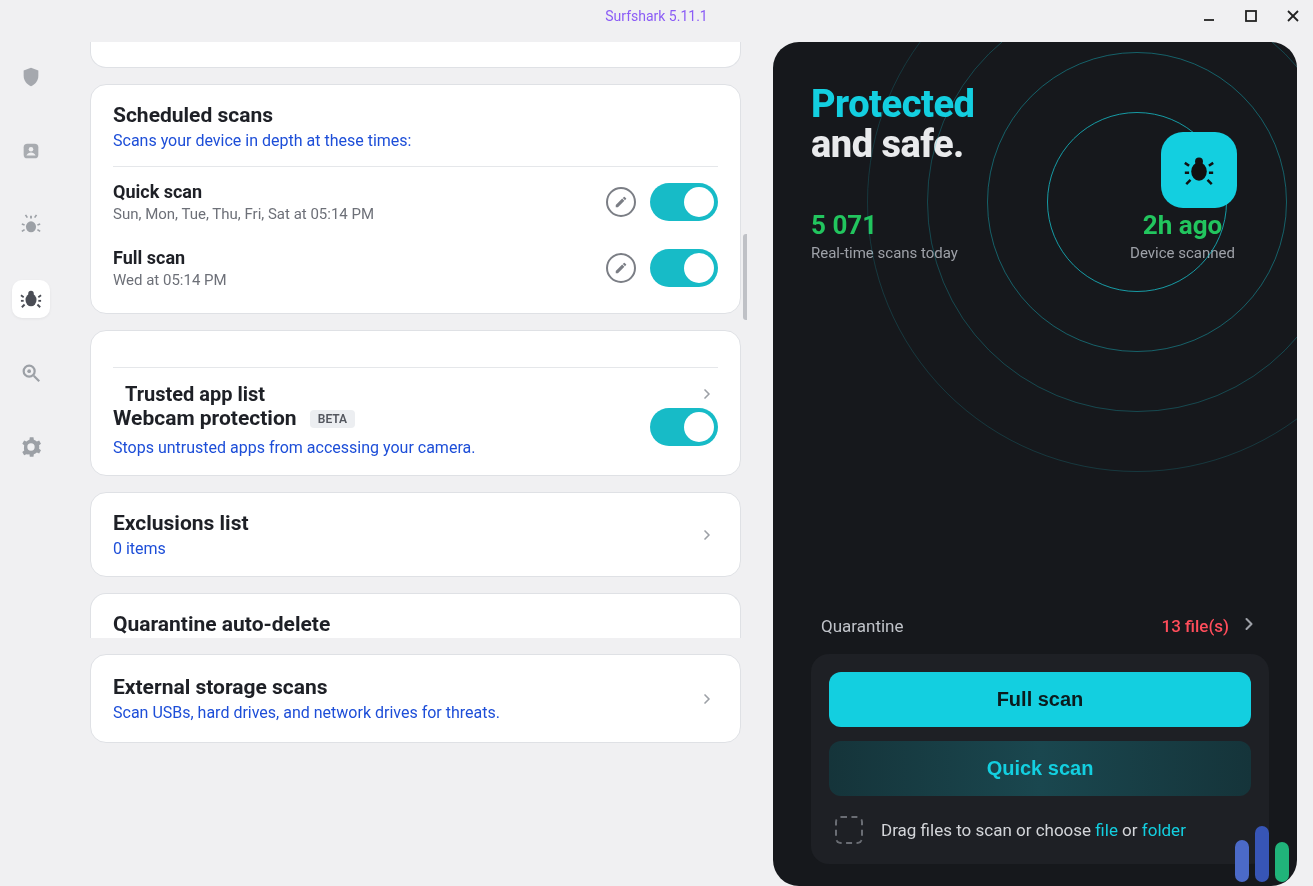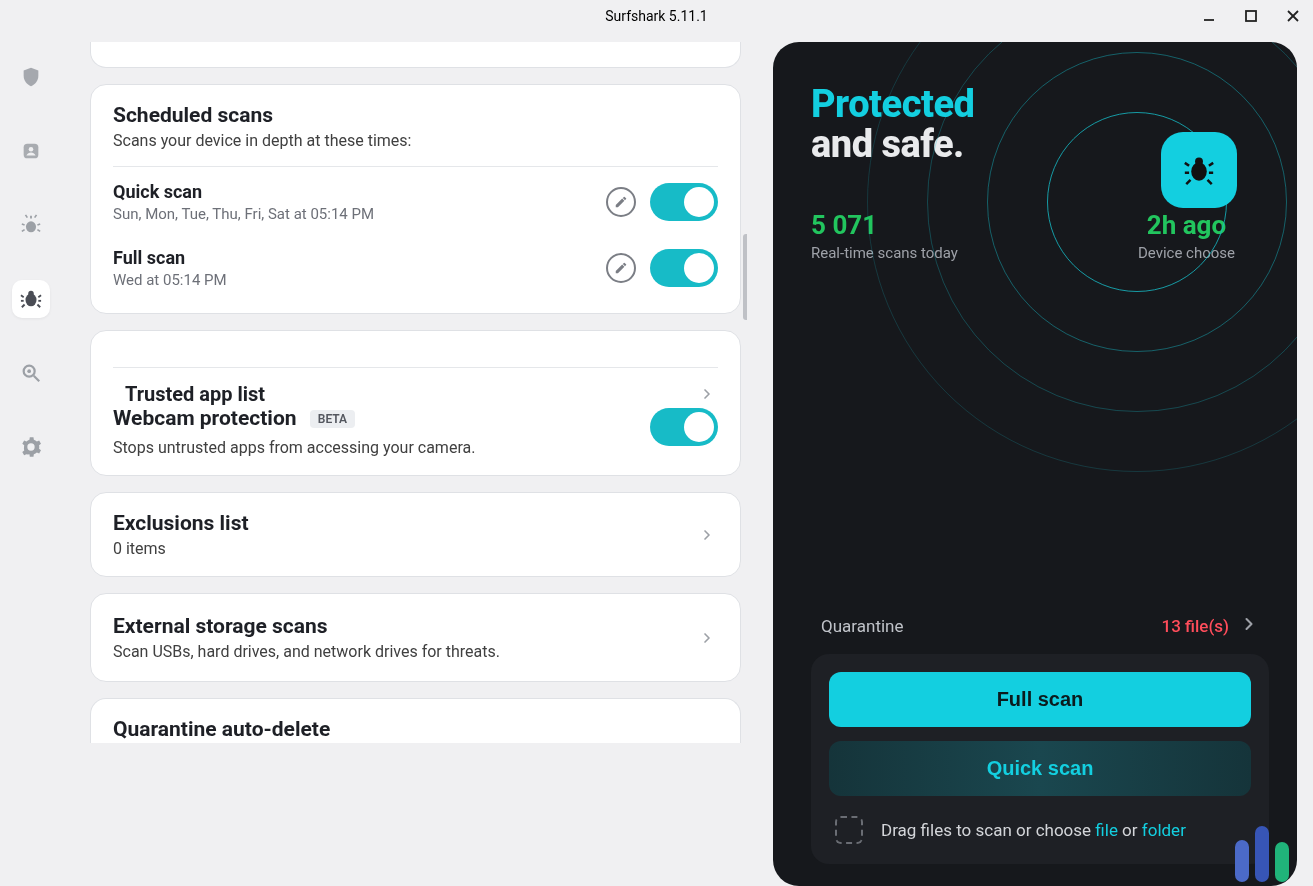--- a/index.html
+++ b/index.html
@@ -12,21 +12,21 @@
     position: relative;
   }
 
   
   .titlebar {
     height: 32px;
     display: flex;
     align-items: center;
     justify-content: center;
     position: relative;
-    color: #000000;
+    color: #8b5cf6;
     font-size: 14px;
   }
   .window-controls {
     position: absolute;
     right: 6px;
     top: 0;
     display: flex;
     gap: 14px;
     height: 32px;
     align-items: center;
@@ -114,21 +114,21 @@
     border-radius: 16px;
     padding: 18px 22px;
   }
   .card-title {
     font-size: 21px;
     font-weight: 700;
     color: #1e2026;
   }
   .card-sub {
     font-size: 16px;
-    color: #404040;
+    color: #1d4ed8;
     margin-top: 4px;
   }
   .divider {
     border: none;
     border-top: 1px solid #e5e7ea;
     margin: 16px 0 0 0;
   }
   .row {
     display: flex;
     align-items: center;
@@ -468,34 +468,34 @@
           <div class="card-title">Exclusions list</div>
           <div class="card-sub">0 items</div>
         </div>
         <div class="chev">
           <svg viewBox="0 0 24 24">
               <path d="M9 6l6 6-6 6" fill="none" stroke="currentColor" stroke-width="2.5" stroke-linecap="round" stroke-linejoin="round"></path>
             </svg>
         </div>
       </div>
 
+      <div class="card simple partial-bottom nav-row" style="padding-top:18px;padding-bottom:2px;">
+        <div class="card-title">Quarantine auto-delete</div>
+      </div>
+
       <div class="card simple nav-row" style="padding-top:20px;padding-bottom:20px;">
         <div>
           <div class="card-title">External storage scans</div>
           <div class="card-sub">Scan USBs, hard drives, and network drives for threats.</div>
         </div>
         <div class="chev">
           <svg viewBox="0 0 24 24">
               <path d="M9 6l6 6-6 6" fill="none" stroke="currentColor" stroke-width="2.5" stroke-linecap="round" stroke-linejoin="round"></path>
             </svg>
         </div>
-      </div>
-
-      <div class="card simple partial-bottom nav-row" style="padding-top:18px;padding-bottom:2px;">
-        <div class="card-title">Quarantine auto-delete</div>
       </div>
     </div>
 
     <div class="status-panel">
       <div class="rings">
         <div class="ring r1"></div>
           <div class="ring r2"></div>
           <div class="ring r3"></div>
           <div class="ring r4"></div>
       </div>
@@ -515,21 +515,21 @@
       <div class="hero-line1">Protected</div>
       <div class="hero-line2">and safe.</div>
 
       <div class="stats-row">
         <div class="stat">
           <div class="stat-val">5 071</div>
           <div class="stat-sub">Real-time scans today</div>
         </div>
         <div class="stat right">
           <div class="stat-val">2h ago</div>
-          <div class="stat-sub">Device choose</div>
+          <div class="stat-sub">Device scanned</div>
         </div>
       </div>
 
       <div class="panel-bottom">
         <div class="quarantine-row">
           <span class="q-label">Quarantine</span>
           <span class="q-count">13 file(s)</span>
           <span class="q-chev">
             <svg viewBox="0 0 24 24" width="20" height="20">
                 <path d="M9 6l6 6-6 6" fill="none" stroke="currentColor" stroke-width="2.5" stroke-linecap="round" stroke-linejoin="round"></path>

